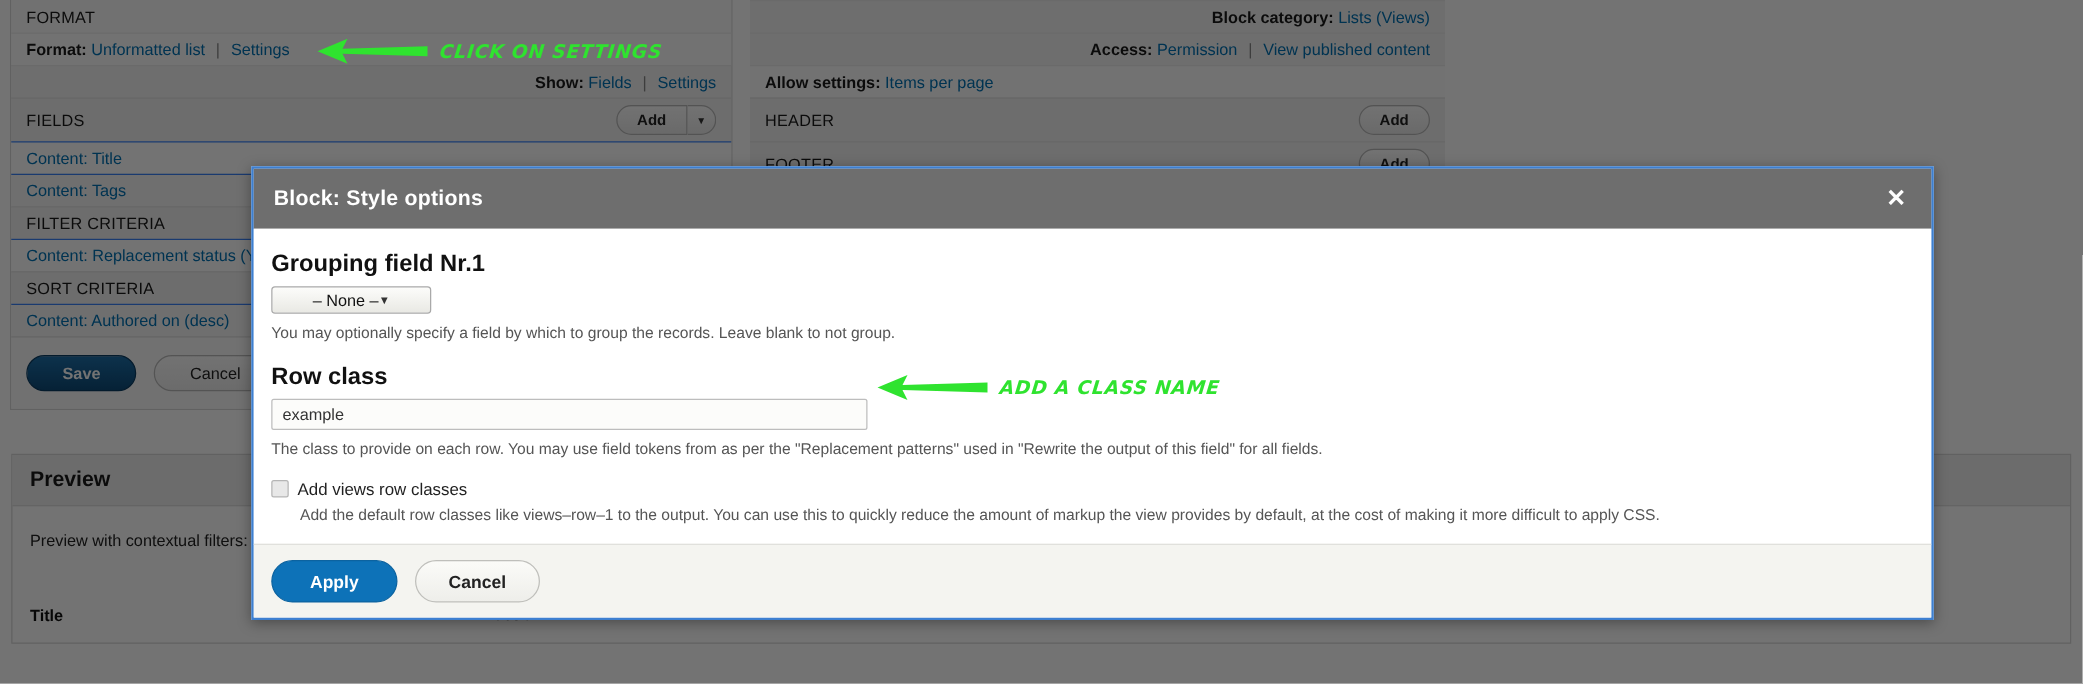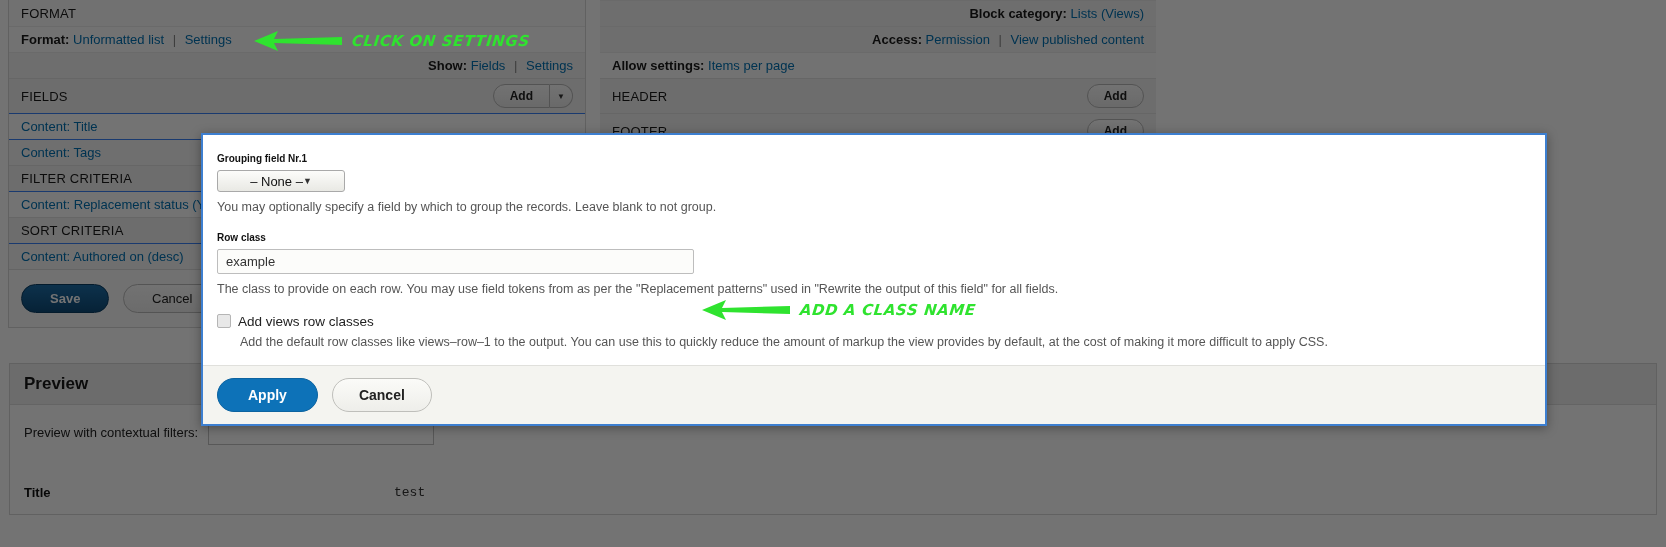--- a/index.html
+++ b/index.html
@@ -227,21 +227,21 @@
     background: none;
     border: none;
     font-family: "Liberation Sans", sans-serif;
   }
   .modal-body {
     background: #fff;
     padding: 18px 14px 16px 14px;
   }
   .field-label {
     font-weight: bold;
-    font-size: 10px;
+    font-size: 19px;
     color: #111;
     margin-bottom: 6px;
   }
   .select-wrap {
     display: inline-flex;
     align-items: center;
     justify-content: center;
     border: 1px solid #a9a9a9;
     background: linear-gradient(#fcfcfa, #e9e9e4);
     border-radius: 3px;
@@ -457,20 +457,24 @@
       </div>
     </div>
   </div>
 
 </div>
 
 <div class="dim-overlay"></div>
 
 <div id="modal">
 
+  <div class="modal-titlebar">
+    <div class="modal-title">Block: Style options</div>
+    <button class="modal-close">✕</button>
+  </div>
 
   <div class="modal-body">
 
     <div class="field-block">
       <div class="field-label">Grouping field Nr.1</div>
       <div class="select-wrap">
         <span>– None –</span>
         <span class="select-arrow">▼</span>
       </div>
       <div class="desc">You may optionally specify a field by which to group the records. Leave blank to not group.</div>

